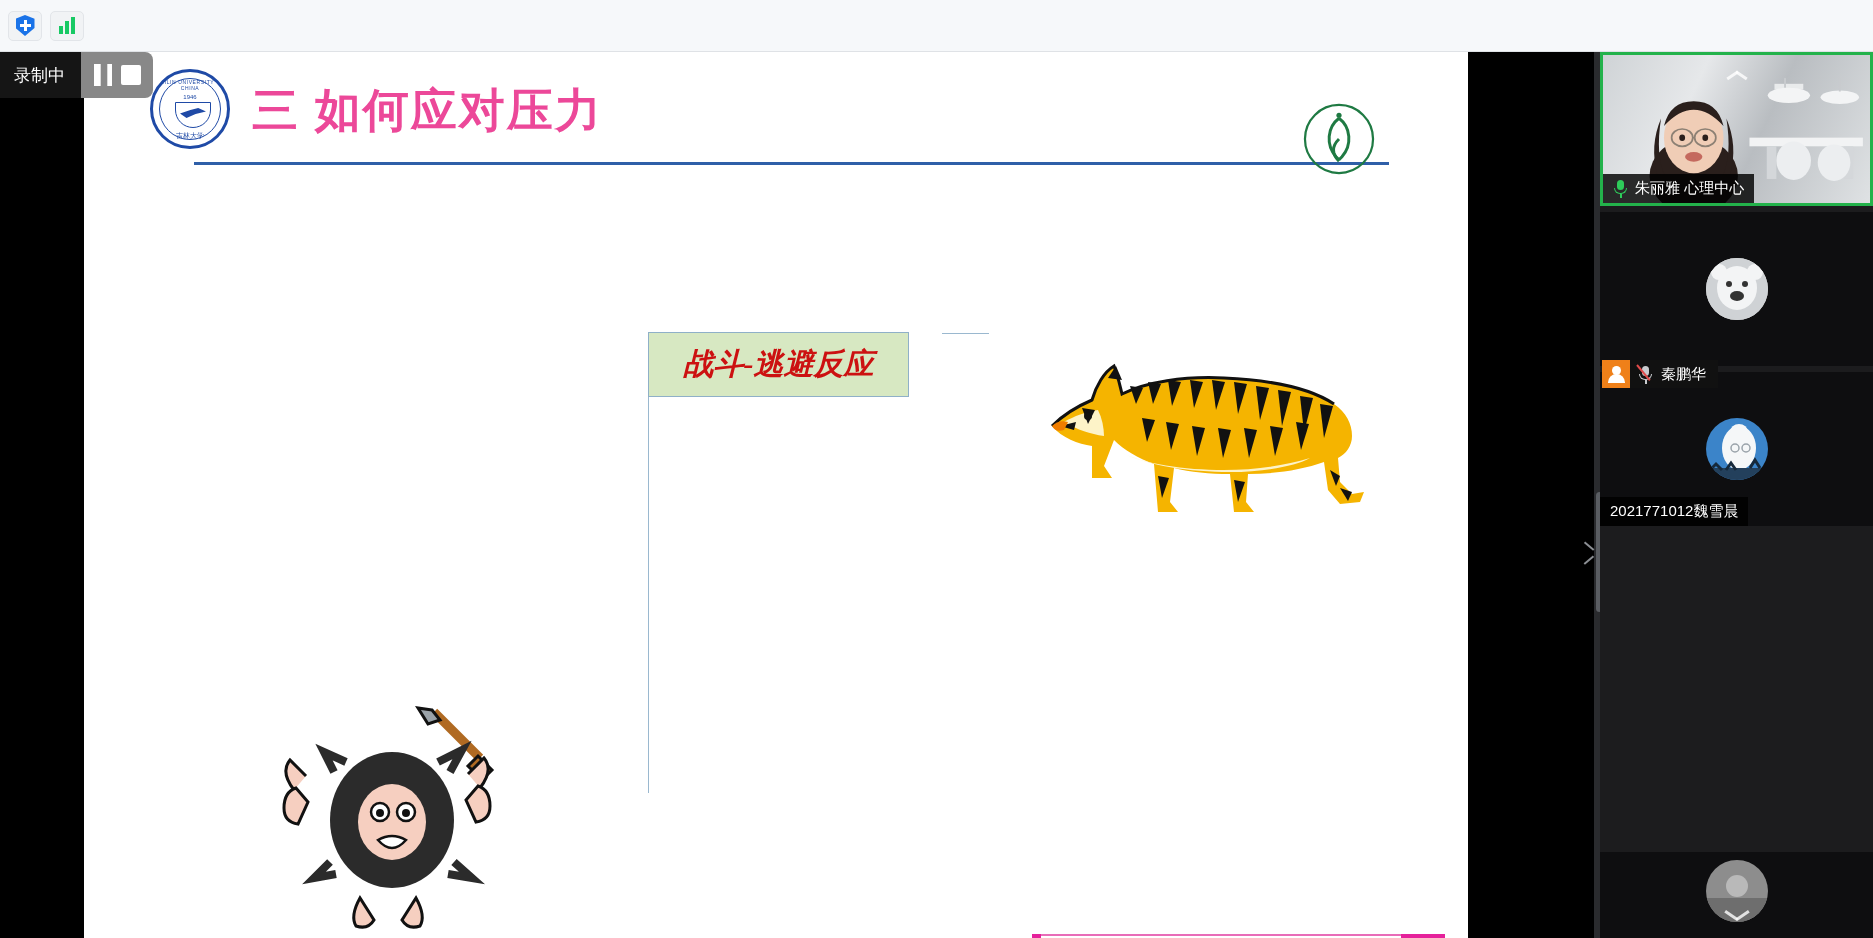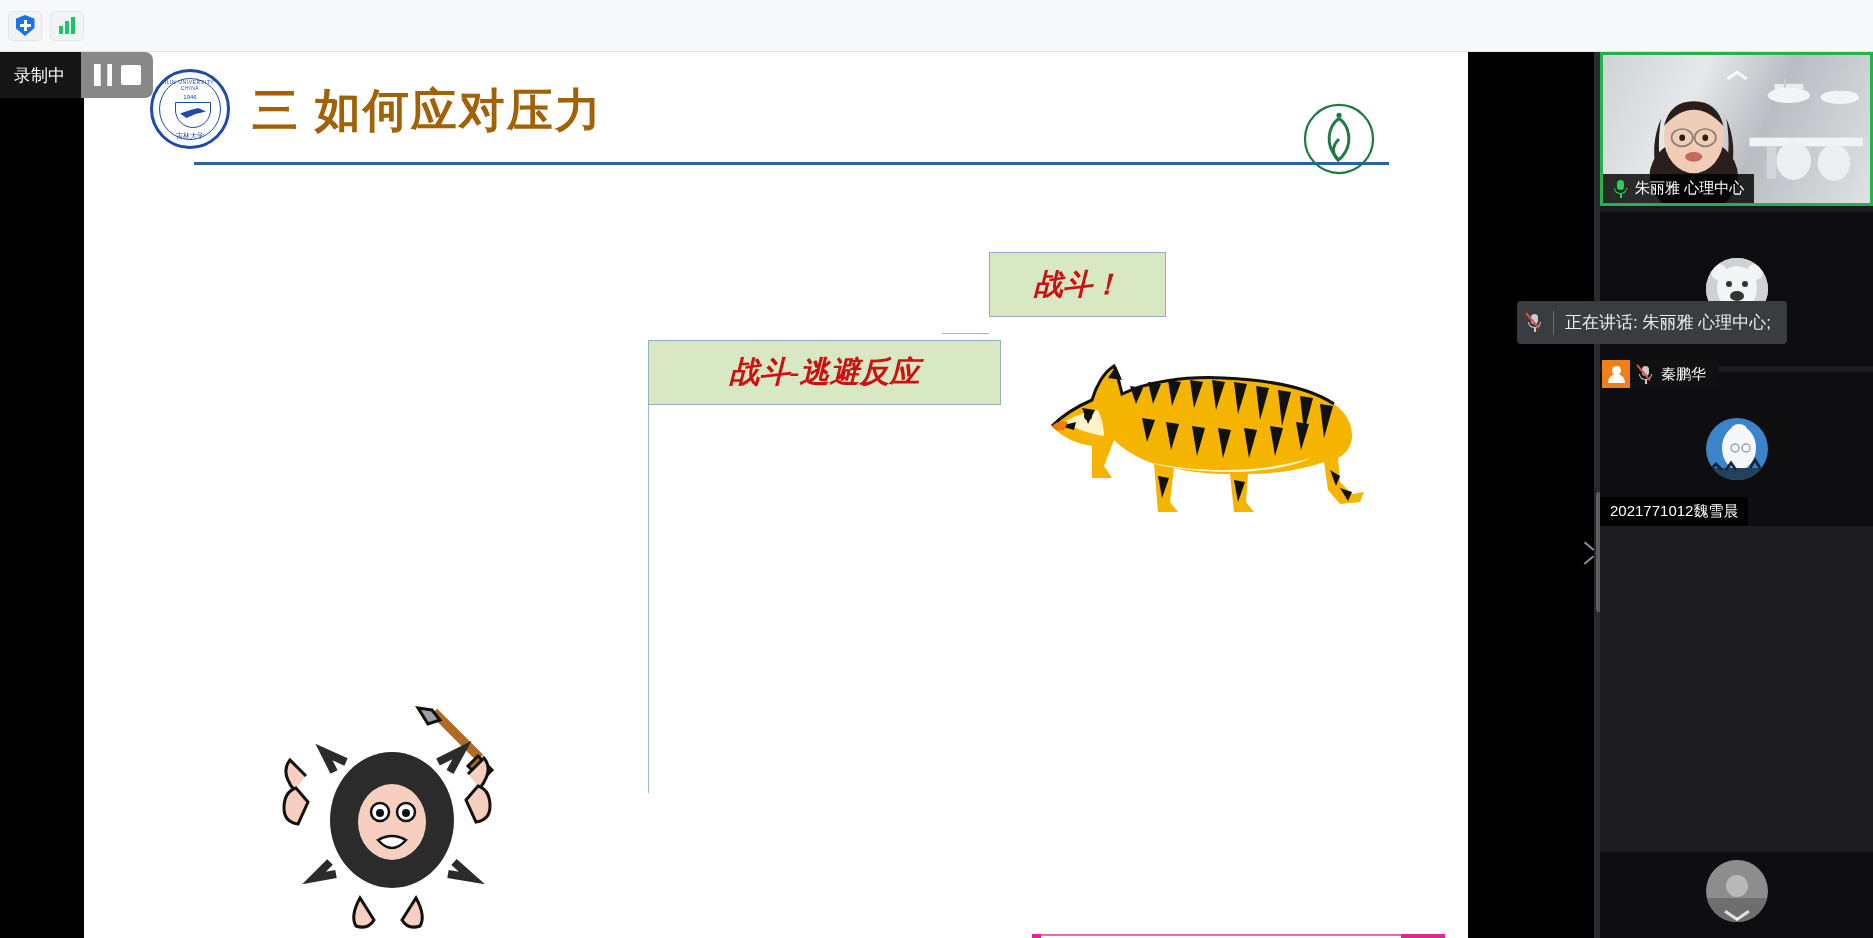--- a/index.html
+++ b/index.html
@@ -63,30 +63,30 @@
   .ju-logo .ring{position:absolute;left:6px;top:6px;right:6px;bottom:6px;border-radius:50%;
     border:1px solid #1f4aa6;}
   .ju-logo .txt{position:absolute;left:0;top:7px;width:100%;text-align:center;font-size:5px;
     color:#1f4aa6;letter-spacing:.6px;}
   .ju-logo .yr{position:absolute;left:0;top:22px;width:100%;text-align:center;font-size:6px;color:#1f4aa6;}
   .ju-logo .shieldm{position:absolute;left:22px;top:30px;width:36px;height:26px;border:1.5px solid #1f4aa6;
     border-radius:0 0 18px 18px;}
   .ju-logo .bird{position:absolute;left:27px;top:36px;width:26px;height:10px;background:#1f4aa6;
     clip-path:polygon(0 55%,40% 20%,70% 0,100% 35%,60% 60%,25% 100%);}
   .ju-logo .cn{position:absolute;left:0;bottom:5px;width:100%;text-align:center;font-size:7px;color:#1f4aa6;}
-  .slide-title{position:absolute;left:168px;top:28px;font-size:46px;font-weight:bold;color:#a16207;
+  .slide-title{position:absolute;left:168px;top:28px;font-size:46px;font-weight:bold;color:#ec4899;
     letter-spacing:2px;}
   .head-rule{position:absolute;left:110px;top:110px;width:1195px;height:3px;background:#2f5fa8;}
   .flower{position:absolute;right:92px;top:50px;width:74px;height:74px;}
 
   .gbox{position:absolute;background:#d7e8c2;border:1px solid #8fb0c8;color:#cc1111;
     font-family:"Liberation Serif","DejaVu Serif",serif;font-style:italic;font-weight:bold;
     display:flex;align-items:center;justify-content:center;}
   #box-fight{left:905px;top:200px;width:177px;height:65px;font-size:29px;}
-  #box-ff{left:564px;top:288px;width:353px;height:65px;font-size:30px;}
+  #box-ff{left:564px;top:280px;width:261px;height:65px;font-size:30px;}
   #box-flee{left:564px;top:741px;width:178px;height:58px;font-size:28px;}
 
   .conn{position:absolute;background:#9ab8cf;}
   #conn-h{left:858px;top:281px;width:47px;height:1px;}
   #conn-v{left:564px;top:345px;width:1px;height:396px;}
 
   .tiger{position:absolute;left:950px;top:290px;width:340px;height:175px;}
   .caveman{position:absolute;left:190px;top:650px;width:260px;height:230px;}
 
   .para{position:absolute;left:915px;top:575px;width:330px;font-size:29px;line-height:1.28;
@@ -190,21 +190,20 @@
         <path d="M50 22 C34 34 32 58 46 74 C50 78 50 78 50 78" fill="none" stroke="#1f7a43" stroke-width="4"></path>
         <path d="M50 22 C66 34 68 58 54 74 C50 78 50 78 50 78" fill="none" stroke="#1f7a43" stroke-width="4"></path>
         <path d="M50 50 C40 60 40 70 50 80" fill="none" stroke="#1f7a43" stroke-width="4"></path>
         <circle cx="50" cy="18" r="3.5" fill="#1f7a43"></circle>
       </svg>
     </div>
 
     <div class="conn" id="conn-h"></div>
     <div class="conn" id="conn-v"></div>
 
-    <div class="gbox" id="box-fight">战斗！</div>
     <div class="gbox" id="box-ff">战斗-逃避反应</div>
 
     <svg class="tiger" viewBox="0 0 340 175">
       <g>
         <path d="M18 84 C30 72 44 64 58 58 C62 44 70 30 80 24 C84 34 86 44 88 52
                  C112 40 150 34 190 36 C236 38 276 46 300 62 C312 70 318 82 318 94
                  C318 104 312 112 304 116 L306 140 L318 152 L330 150 L326 160 L306 162
                  L294 148 L290 120 C268 128 240 132 214 132 L212 160 L220 170 L200 170
                  L196 132 C176 132 156 130 140 126 L136 160 L144 170 L124 170 L120 122
                  C104 116 90 108 80 98 L70 124 L78 136 L58 136 L58 104 C44 102 28 96 18 84 Z" fill="#f5b400"></path>
@@ -368,30 +367,20 @@
         <svg viewBox="0 0 62 62" style="width:100%;height:100%">
           <rect width="62" height="62" fill="#8d8d8d"></rect>
           <rect y="38" width="62" height="24" fill="#6e6e6e"></rect>
           <circle cx="31" cy="26" r="11" fill="#b9b9b9"></circle>
         </svg>
       </div>
       <div class="chev-down"></div>
     </div>
   </div>
 
-  <div class="tooltip">
-    <span class="mic">
-      <i class="cap2"></i>
-        <i class="arc"></i>
-        <i class="stem"></i>
-        <i class="slash"></i>
-    </span>
-    <span class="sep"></span>
-    <span>正在讲话: 朱丽雅  心理中心;</span>
-  </div>
 
   <div class="pillbox">
     <span class="usr">
       <span class="head"></span>
         <span class="body"></span>
     </span>
     <span class="mic">
       <i class="cap2"></i>
         <i class="arc"></i>
         <i class="stem"></i>

